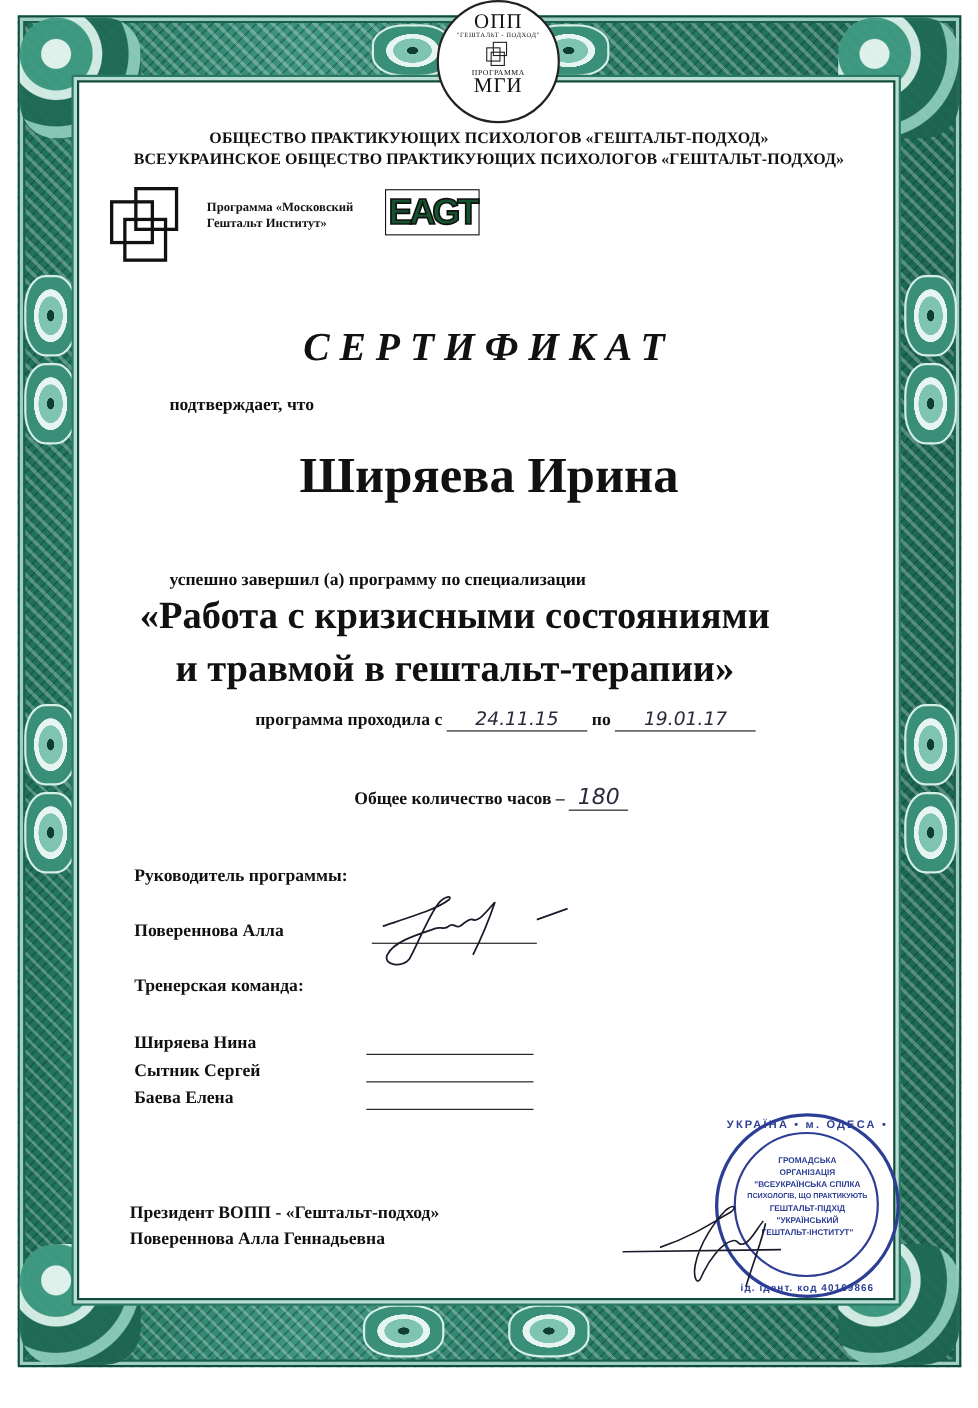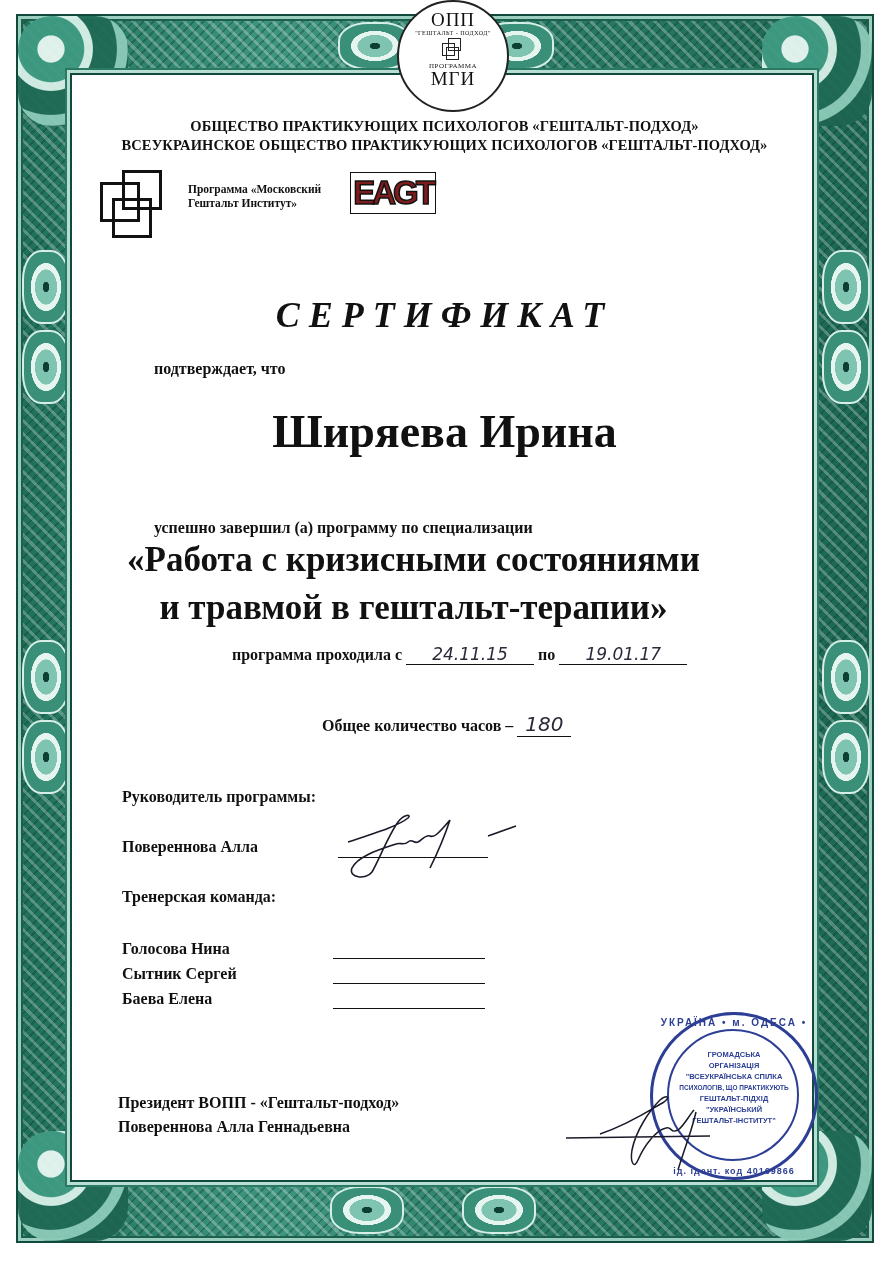--- a/index.html
+++ b/index.html
@@ -29,21 +29,21 @@
     .medallion .m4 { font-size:19px; margin-top:-2px; letter-spacing:1px; }
     .mini-logo { position:relative; width:22px; height:22px; margin:2px auto 0; }
     .mini-logo span { position:absolute; width:11px; height:11px; border:1.5px solid #222; }
     .org { position:absolute; left:0; width:889px; text-align:center; font-weight:bold; font-size:14.5px; letter-spacing:0.1px; }
     .logo-row { position:absolute; top:170px; left:100px; width:700px; height:80px; }
     .mgi-logo { position:absolute; left:0; top:0; width:62px; height:80px; }
     .mgi-logo span { position:absolute; border:3px solid #111; }
     .prog-text { position:absolute; left:88px; top:12px; font-size:11.5px; font-weight:bold; line-height:14px; }
     .eagt { position:absolute; left:250px; top:2px; width:84px; height:40px; border:1.5px solid #111;
       font-family:"Liberation Sans", sans-serif; font-weight:bold; font-size:33px; line-height:40px;
-      color:#7f1d1d; -webkit-text-stroke:1.5px #111; letter-spacing:-3px; text-align:center; }
+      color:#14532d; -webkit-text-stroke:1.5px #111; letter-spacing:-3px; text-align:center; }
     .eagt-text { position:absolute; left:338px; top:12px; font-size:11.5px; font-weight:bold; line-height:14px; }
     .title { position:absolute; top:294px; left:0; width:889px; text-align:center;
       font-style:italic; font-weight:bold; font-size:36px; letter-spacing:9px; }
     .lbl { position:absolute; font-weight:bold; font-size:16px; }
     .name { position:absolute; top:405px; left:0; width:889px; text-align:center;
       font-weight:bold; font-size:46px; }
     .course { position:absolute; left:0; width:779px; text-align:center; font-weight:bold; font-size:35px;padding-left:24px; }
     .hw { font-family:"DejaVu Sans", sans-serif; font-style:italic; font-weight:normal; font-size:17px; color:#2a2a3a; }
     .uline { display:inline-block; border-bottom:1.5px solid #111; text-align:center; }
     .sigline { position:absolute; height:0; border-top:1.5px solid #111; }
@@ -130,21 +130,21 @@
 </div>
 
 <div class="lbl" style="left:122px;top:788px;">Руководитель программы:</div>
 <div class="lbl" style="left:122px;top:838px;">Повереннова Алла</div>
 <div class="sigline" style="left:338px;top:857px;width:150px;"></div>
 <svg class="sig" style="left:338px;top:812px;" width="190" height="70">
   <path d="M10 30 C40 20, 60 14, 70 6 C74 2, 66 2, 60 10 C50 24, 40 50, 34 60 C28 68, 10 66, 14 56 C20 44, 40 38, 58 32 C62 30, 66 34, 70 30 C74 26, 76 32, 80 30 C84 28, 88 22, 92 24 C96 26, 100 22, 112 8 M112 8 C108 20, 100 40, 92 56 M150 24 L178 14" stroke="#1a1a2a" stroke-width="1.6" fill="none"></path>
 </svg>
 
 <div class="lbl" style="left:122px;top:888px;">Тренерская команда:</div>
-<div class="lbl" style="left:122px;top:940px;">Голосова Нина</div>
+<div class="lbl" style="left:122px;top:940px;">Ширяева Нина</div>
 <div class="lbl" style="left:122px;top:965px;">Сытник Сергей</div>
 <div class="lbl" style="left:122px;top:990px;">Баева Елена</div>
 <div class="sigline" style="left:333px;top:958px;width:152px;"></div>
 <div class="sigline" style="left:333px;top:983px;width:152px;"></div>
 <div class="sigline" style="left:333px;top:1008px;width:152px;"></div>
 
 <div class="lbl" style="left:118px;top:1094px;">Президент ВОПП - «Гештальт-подход»</div>
 <div class="lbl" style="left:118px;top:1118px;">Повереннова Алла Геннадьевна</div>
 
 <div class="stamp">

